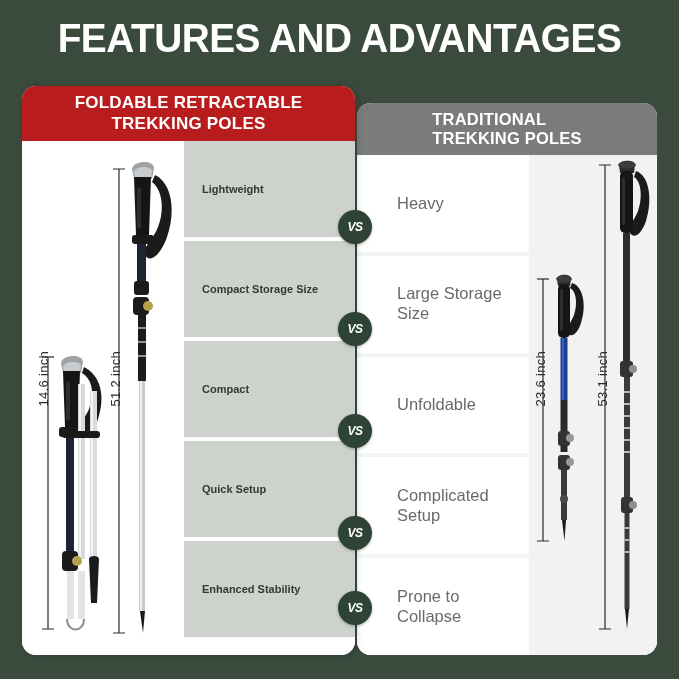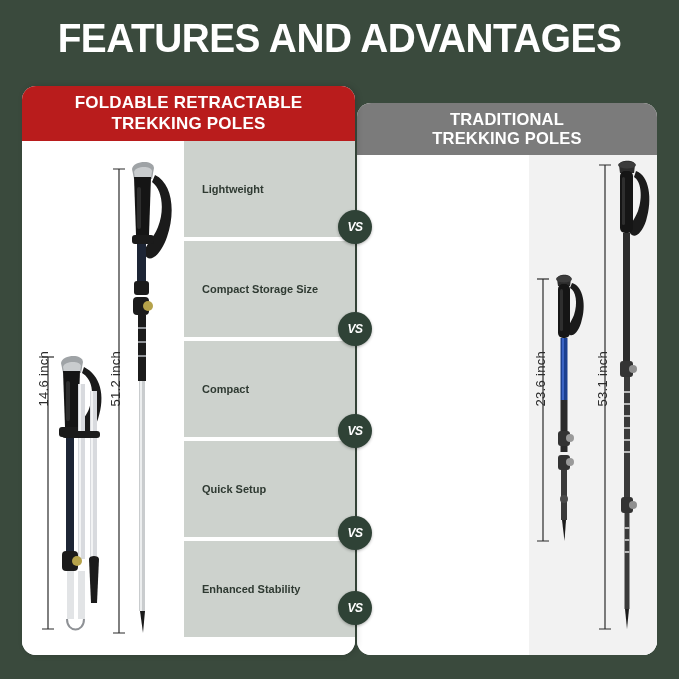--- a/index.html
+++ b/index.html
@@ -49,21 +49,21 @@
     overflow: hidden;
     z-index: 1;
   }
   .panel-right-header {
     height: 52px;
     background: #7b7b7b;
     color: #ffffff;
     display: flex;
     align-items: center;
     justify-content: center;
-    text-align: center;
+    text-align: left;
     font-size: 16.5px;
     font-weight: bold;
     line-height: 1.18;
     letter-spacing: 0.2px;
   }
   .panel-right-body {
     position: relative;
     height: 500px;
     background: #ffffff;
   }
@@ -211,20 +211,37 @@
 
 <div class="panel panel-right">
   <div class="panel-right-header">
     <div>
       <div>TRADITIONAL</div>
       <div>TREKKING POLES</div>
     </div>
   </div>
   <div class="panel-right-body">
 
+    <div class="right-rows">
+      <div class="right-cell">
+        <span>Heavy</span>
+      </div>
+      <div class="right-cell">
+        <span>Large Storage Size</span>
+      </div>
+      <div class="right-cell">
+        <span>Unfoldable</span>
+      </div>
+      <div class="right-cell">
+        <span>Complicated Setup</span>
+      </div>
+      <div class="right-cell">
+        <span>Prone to Collapse</span>
+      </div>
+    </div>
 
     <div class="right-pole-strip">
       <svg width="128" height="500" viewBox="0 0 128 500">
 
         <g>
 
           <path d="M43 128 C 54 131, 58 150, 52 168 C 48 180, 42 183, 39 178 C 37 172, 42 168, 45 160 C 49 148, 47 136, 41 133 Z" fill="#1b1b1b"></path>
 
           <path d="M28 124 C 28 119, 42 118, 42 124 L 41 131 L 29 131 Z" fill="#2b2b2b"></path>
           <ellipse cx="35" cy="124" rx="8" ry="3.5" fill="#3c3c3c"></ellipse>

